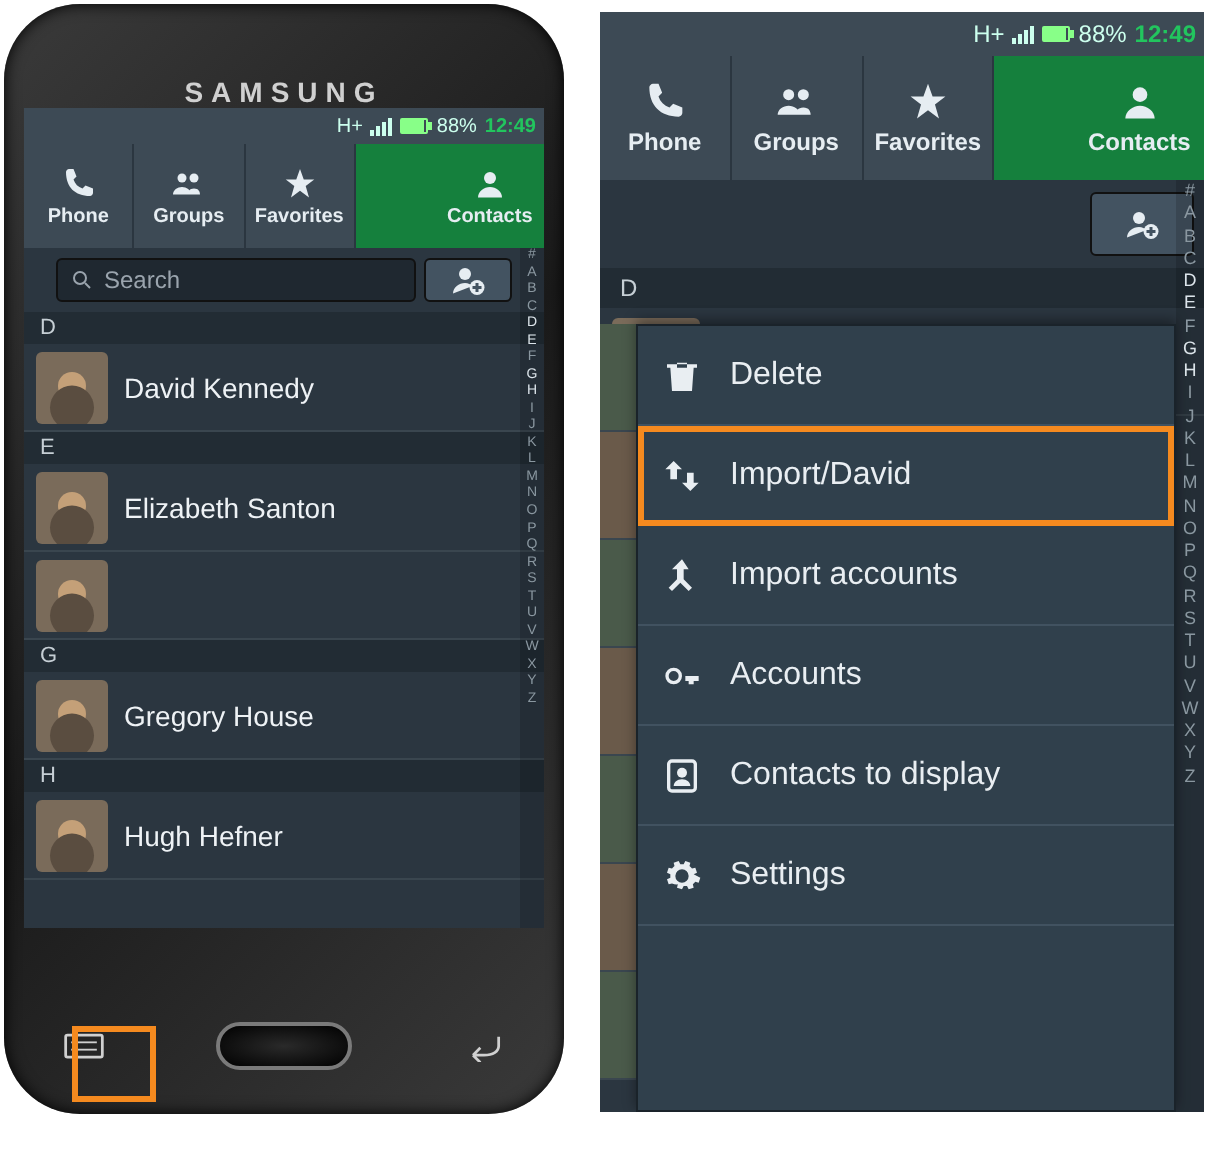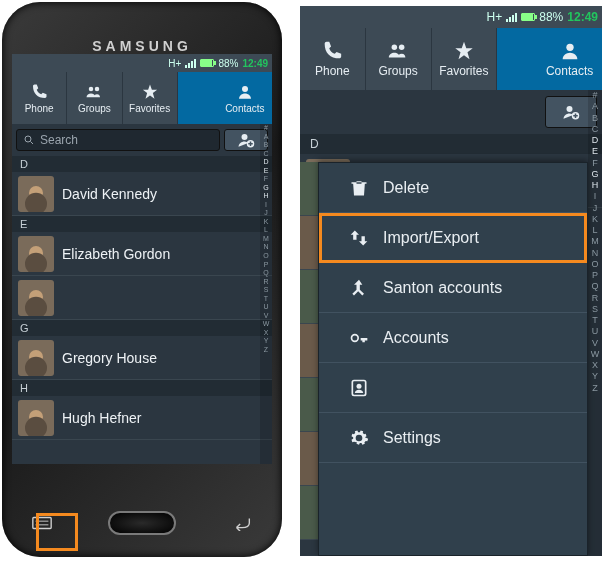--- a/index.html
+++ b/index.html
@@ -21,27 +21,27 @@
   .status-bar .sig { display:flex; align-items:flex-end; gap:1px; }
   .sig i { width:2px; background:#cfe; }
   .sig i:nth-child(1){height:3px}.sig i:nth-child(2){height:5px}.sig i:nth-child(3){height:7px}.sig i:nth-child(4){height:9px}
   .batt { width:14px;height:8px;border:1px solid #8f8;position:relative;border-radius:1px; }
   .batt::after{content:"";position:absolute;right:-3px;top:1px;width:2px;height:4px;background:#8f8;}
   .batt i{display:block;height:100%;width:88%;background:#8f8;}
   .time { color:#22c55e; font-weight:bold; }
 
   
   .tabs { display:flex; height:52px; }
-  .tab { flex:1; display:flex; flex-direction:column; align-items:center; justify-content:center; gap:2px; color:#e6edf2; font-size:10px; background:#3d4a55; border-right:1px solid #2b3640; cursor:pointer; }
+  .tab { flex:1; display:flex; flex-direction:column; align-items:center; justify-content:center; gap:2px; color:#e6edf2; font-size:10px; background:#3d4a55; border-right:1px solid #2b3640; cursor:pointer;font-weight:bold; }
   .tab:last-child{border-right:none}
-  .tab.active{ background:#0369a1;padding-left:40px; }
+  .tab.active{ background:#15803d;padding-left:40px; }
   .tab svg { width:18px; height:18px; fill:#e6edf2; }
 
   
-  .search-row{ display:flex; padding:5px 4px; gap:4px; background:#2b3640; }
+  .search-row{ display:flex; padding:5px 16px; gap:4px; background:#2b3640; }
   .search-box{ flex:1; background:#1f2830; border:1px solid #111; border-radius:3px; display:flex; align-items:center; padding:3px 6px; color:#9aa4ad; font-size:12px; gap:5px;}
   .search-box svg{width:12px;height:12px;fill:#9aa4ad;}
   .add-btn{ width:44px; background:#435361; border-radius:3px; display:flex; align-items:center;justify-content:center; border:1px solid #111; cursor:pointer;}
   .add-btn svg{width:18px;height:18px;fill:#e6edf2;}
 
   
   .section-header{ background:#222c34; color:#c6cfd5; font-size:11px; padding:2px 8px; }
   .contact-row{ display:flex; align-items:center; height:44px; padding:0 6px; border-bottom:1px solid #3a464f; gap:8px; cursor:pointer;}
   .avatar{ width:36px;height:36px;border-radius:3px; background:#7a6b5a; position:relative; overflow:hidden; flex-shrink:0;}
   .avatar::after{content:"";position:absolute;left:50%;top:55%;width:22px;height:22px;background:#5a4d40;border-radius:50%;transform:translate(-50%,-10%);}
@@ -69,21 +69,21 @@
   .right-screen .search-row{padding:6px 5px}
   .right-screen .add-btn{width:52px;height:32px}
   .right-screen .section-header{font-size:12px;padding:3px 10px}
   .right-screen .contact-row{height:54px}
   .right-screen .avatar{width:44px;height:44px}
   .right-screen .contact-name{font-size:16px}
   .right-screen .index-strip{top:84px;font-size:9px;line-height:1.25;width:14px}
 
   
   .context-menu{ position:absolute; left:18px; right:14px; top:156px; bottom:0; background:#30404c; border:1px solid #1a232a; box-shadow:0 -2px 6px rgba(0,0,0,0.4);}
-  .menu-item{ height:50px; display:flex; align-items:center; gap:14px; padding:0 30px; color:#e9eef2; font-size:16px; border-bottom:1px solid #415260; cursor:pointer;}
+  .menu-item{ height:50px; display:flex; align-items:center; gap:14px; padding:0 12px; color:#e9eef2; font-size:16px; border-bottom:1px solid #415260; cursor:pointer;}
   .menu-item svg{width:20px;height:20px;fill:#e9eef2;flex-shrink:0;}
   .menu-item.hl{ outline:3px solid #f58a1f; outline-offset:-3px; }
 
   
   .partial-col{ position:absolute; left:0; top:156px; width:18px; bottom:0; display:flex; flex-direction:column; }
   .partial-col .p{ height:54px; border-bottom:1px solid #3a464f; background:#6a5a4a; }
   .partial-col .p:nth-child(odd){background:#4a5a4a;}
 </style>
 </head>
 <body>
@@ -156,21 +156,21 @@
     </div>
 
     <div class="section-header">D</div>
     <div class="contact-row">
         <div class="avatar"></div>
         <span class="contact-name">David Kennedy</span>
       </div>
     <div class="section-header">E</div>
     <div class="contact-row">
         <div class="avatar"></div>
-        <span class="contact-name">Elizabeth Gordon</span>
+        <span class="contact-name">Elizabeth Santon</span>
       </div>
     <div class="contact-row">
         <div class="avatar"></div>
       </div>
     <div class="section-header">G</div>
     <div class="contact-row">
         <div class="avatar"></div>
         <span class="contact-name">Gregory House</span>
       </div>
     <div class="section-header">H</div>
@@ -303,41 +303,42 @@
     <div class="menu-item">
       <svg viewBox="0 0 24 24">
           <path d="M5 7h14l-1 14H6zM9 4h6v3H9zM3 7h18v-2H3z"></path>
         </svg>
       <span>Delete</span>
     </div>
     <div class="menu-item hl">
       <svg viewBox="0 0 24 24">
           <path d="M7 3l5 5H9v6H5V8H2zM17 21l-5-5h3v-6h4v6h3z"></path>
         </svg>
-      <span>Import/Export</span>
+      <span>Import/David</span>
     </div>
     <div class="menu-item">
       <svg viewBox="0 0 24 24">
           <path d="M12 2l4 6h-3v6l5 5-2 2-5-5-5 5-2-2 5-5V8H6z"></path>
         </svg>
-      <span>Santon accounts</span>
+      <span>Import accounts</span>
     </div>
     <div class="menu-item">
       <svg viewBox="0 0 24 24">
           <circle cx="7" cy="12" r="4" fill="none" stroke="#e9eef2" stroke-width="2"></circle>
           <path d="M11 12h11v3h-3v2h-3v-2h-2v-3"></path>
         </svg>
       <span>Accounts</span>
     </div>
     <div class="menu-item">
       <svg viewBox="0 0 24 24">
           <rect x="4" y="3" width="16" height="18" rx="2" fill="none" stroke="#e9eef2" stroke-width="2"></rect>
           <circle cx="12" cy="10" r="3"></circle>
           <path d="M7 18c0-2 2-4 5-4s5 2 5 4"></path>
         </svg>
+      <span>Contacts to display</span>
     </div>
     <div class="menu-item">
       <svg viewBox="0 0 24 24">
           <path d="M12 8a4 4 0 100 8 4 4 0 000-8zm9 4l2 1-1 3-2-.5a8 8 0 01-1.5 1.5l.5 2-3 1-1-2h-2l-1 2-3-1 .5-2A8 8 0 016 16.5L4 17l-1-3 2-1v-2l-2-1 1-3 2 .5A8 8 0 017.5 6L7 4l3-1 1 2h2l1-2 3 1-.5 2A8 8 0 0118 7.5l2-.5 1 3-2 1z"></path>
         </svg>
       <span>Settings</span>
     </div>
 
   </div>
 

